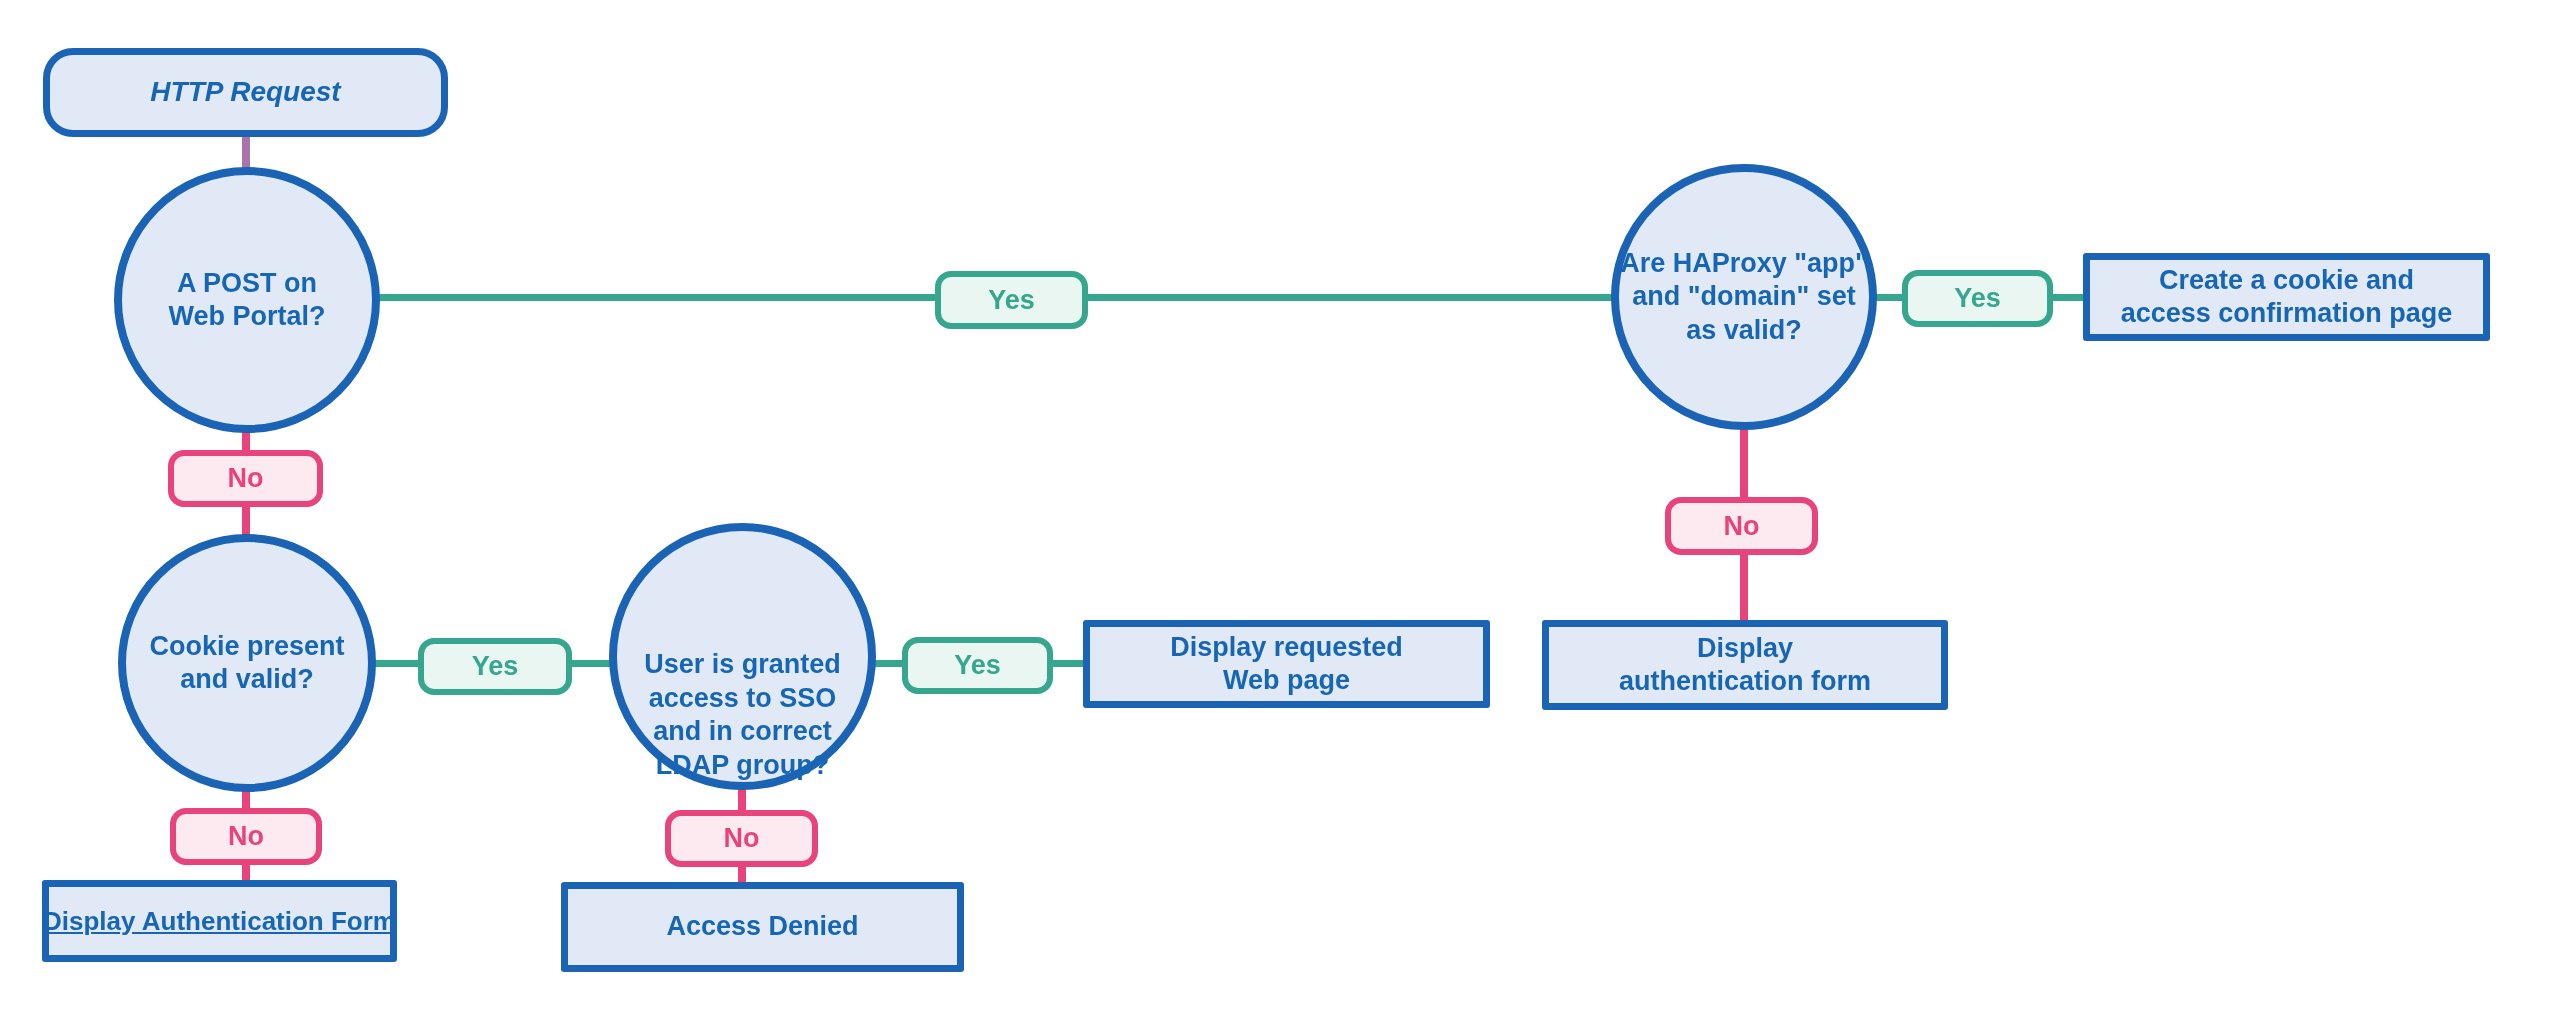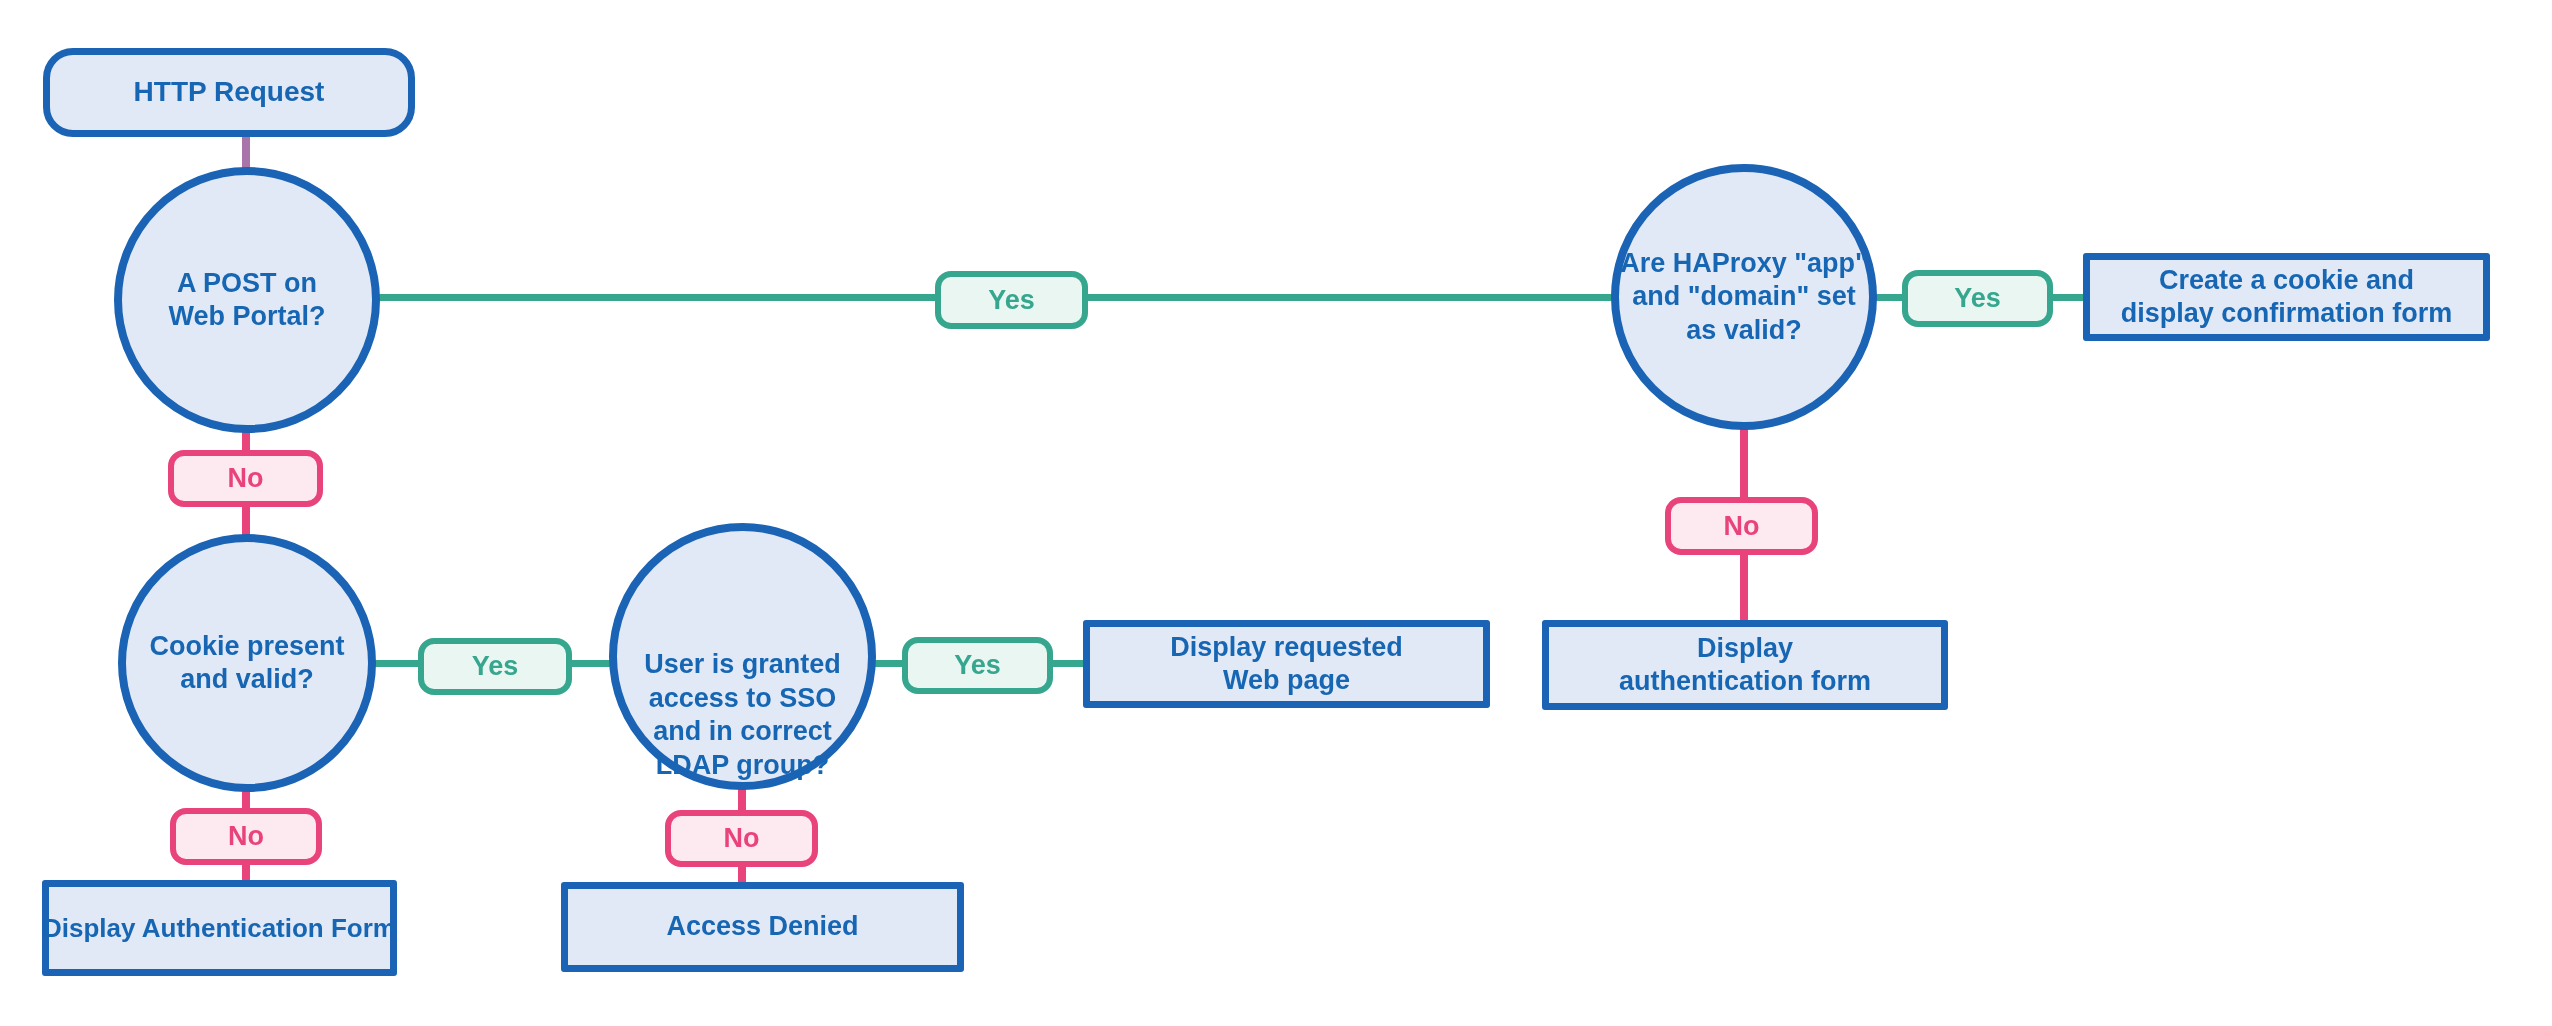--- a/index.html
+++ b/index.html
@@ -87,21 +87,21 @@
 
   <div class="line pink" style="left:242px; top:788px; width:8px; height:24px;"></div>
   <div class="line pink" style="left:242px; top:861px; width:8px; height:23px;"></div>
 
   <div class="line pink" style="left:738px; top:786px; width:8px; height:28px;"></div>
   <div class="line pink" style="left:738px; top:863px; width:8px; height:22px;"></div>
 
   <div class="line pink" style="left:1740px; top:426px; width:8px; height:75px;"></div>
   <div class="line pink" style="left:1740px; top:551px; width:8px; height:72px;"></div>
 
-  <div class="node terminator" style="left:43px; top:48px; width:372px; height:89px; font-size:28px;">
+  <div class="node terminator" style="left:43px; top:48px; width:405px; height:89px; font-size:28px;font-style:italic;">
     <span class="tl">HTTP Request</span>
   </div>
 
   <div class="node decision" style="left:114px; top:167px; width:266px; height:266px;">
     <span class="tl">A POST on</span>
     <span class="tl">Web Portal?</span>
   </div>
 
   <div class="node decision" style="left:1611px; top:164px; width:266px; height:266px;">
     <span class="tl">Are HAProxy "app"</span>
@@ -116,34 +116,34 @@
 
   <div class="node decision" style="left:609px; top:523px; width:267px; height:267px;justify-content:flex-end;">
     <span class="tl">User is granted</span>
     <span class="tl">access to SSO</span>
     <span class="tl">and in correct</span>
     <span class="tl">LDAP group?</span>
   </div>
 
   <div class="node process" style="left:2083px; top:253px; width:407px; height:88px;">
     <span class="tl">Create a cookie and</span>
-    <span class="tl">display confirmation form</span>
+    <span class="tl">access confirmation page</span>
   </div>
 
   <div class="node process" style="left:1542px; top:620px; width:406px; height:90px;">
     <span class="tl">Display</span>
     <span class="tl">authentication form</span>
   </div>
 
   <div class="node process" style="left:1083px; top:620px; width:407px; height:88px;justify-content:center;">
     <span class="tl">Display requested</span>
     <span class="tl">Web page</span>
   </div>
 
-  <div class="node process" style="left:42px; top:880px; width:355px; height:96px; font-size:26px;">
+  <div class="node process" style="left:42px; top:880px; width:355px; height:82px; font-size:26px;text-decoration:underline;">
     <span class="tl">Display Authentication Form</span>
   </div>
 
   <div class="node process" style="left:543px; top:882px; width:403px; height:90px;margin-left:18px;">
     <span class="tl">Access Denied</span>
   </div>
 
   <div class="badge yes" style="left:935px; top:271px; width:153px; height:58px;">
     <span>Yes</span>
   </div>

